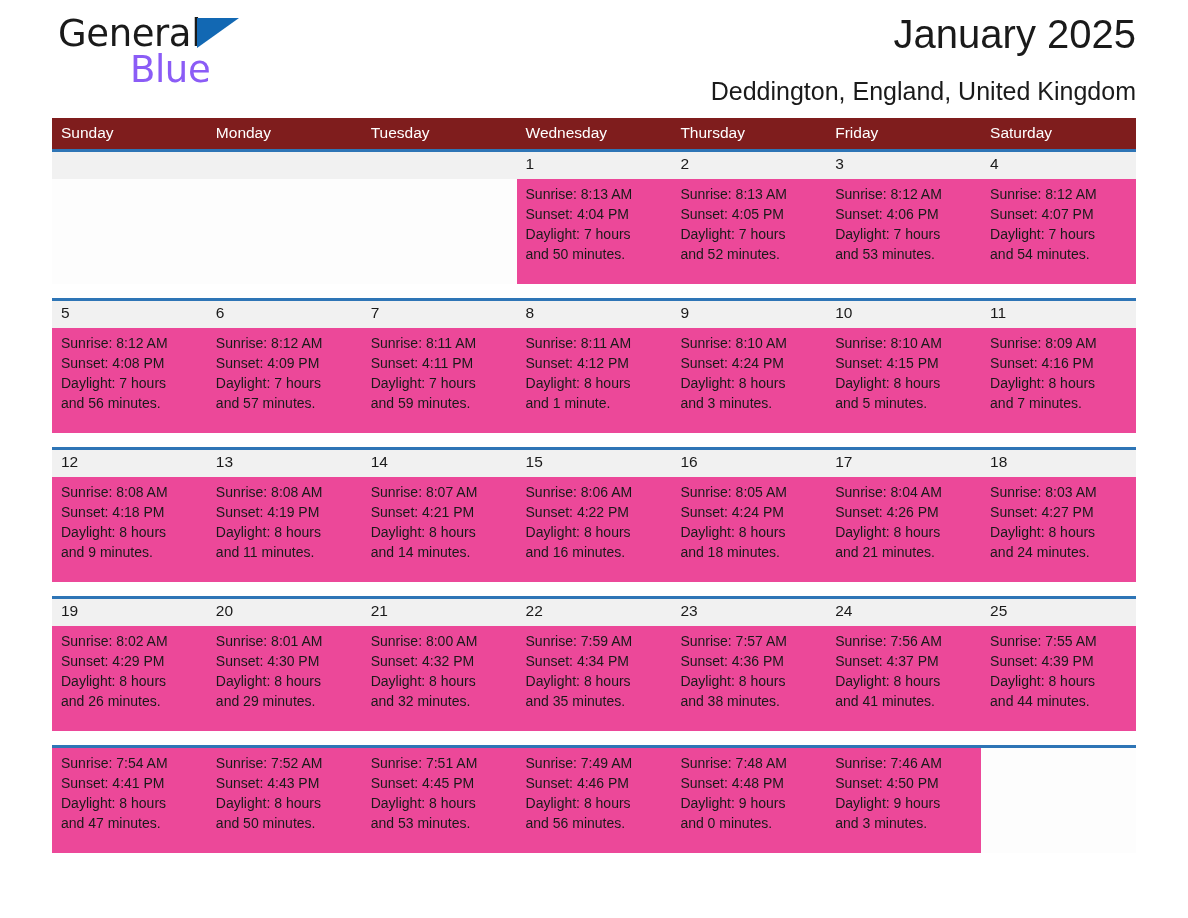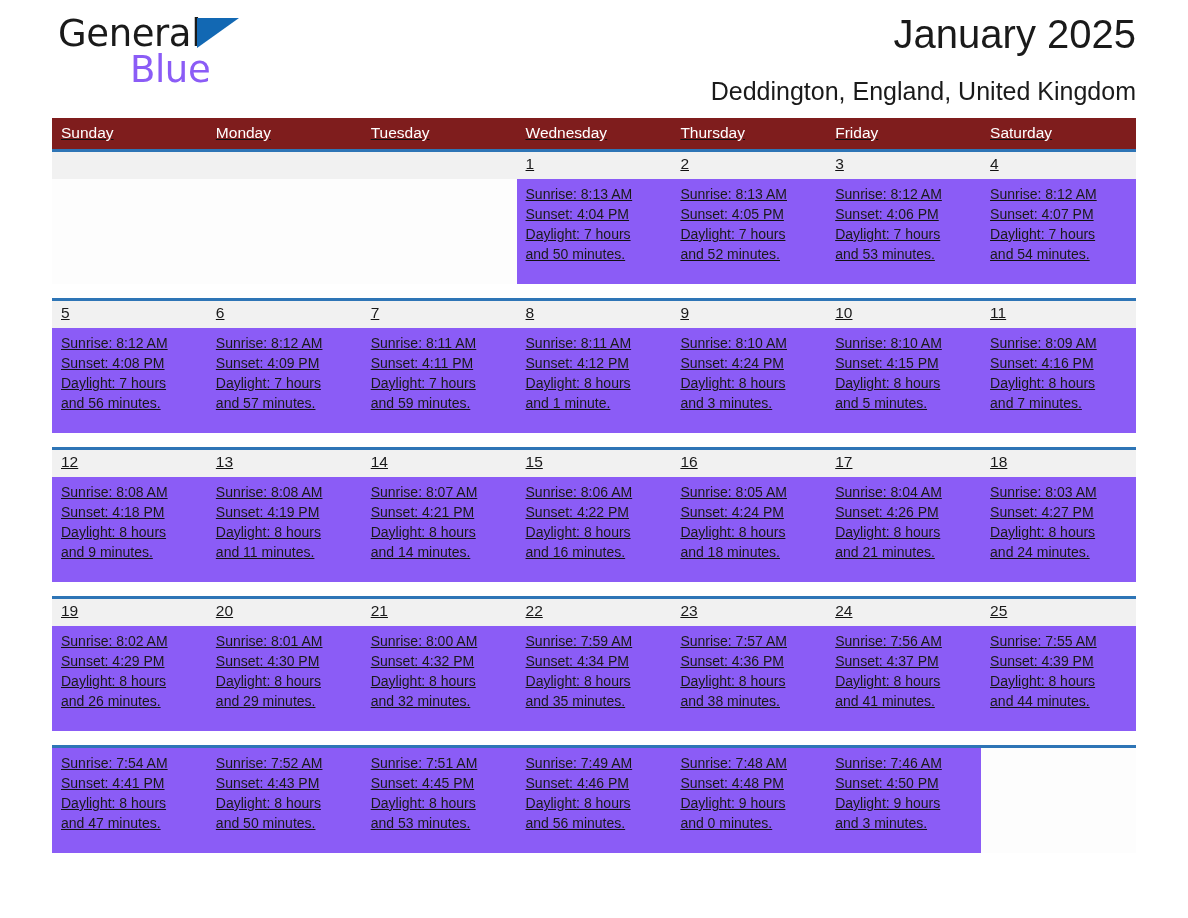--- a/index.html
+++ b/index.html
@@ -14,21 +14,20 @@
     font-family: "Liberation Sans", sans-serif;
     color: #111111;
     overflow: hidden;
   }
   .page {
     position: relative;
     width: 1188px;
     height: 682px;
     box-sizing: border-box;
     padding: 0 52px;
-    text-decoration: underline;
   }
 
   
   .top {
     position: relative;
     height: 118px;
   }
   .brand {
     position: absolute;
     left: 6px;
@@ -127,21 +126,21 @@
   .num-row td {
     background: #f1f1f1;
     font-size: 15.5px;
     color: #1a1a1a;
     padding: 3px 0 4px 9px;
     height: 20px;
     vertical-align: top;
     font-weight: 400;
   }
   .body-row td {
-    background: #8b5cf6;
+    background: #ec4899;
     font-size: 14px;
     color: #1a1a1a;
     padding: 5px 6px 8px 9px;
     vertical-align: top;
     height: 92px;
     line-height: 20px;
   }
   .body-row td.empty { background: #fdfdfd; }
   .cell-line { display: block; white-space: nowrap; }
 </style>

